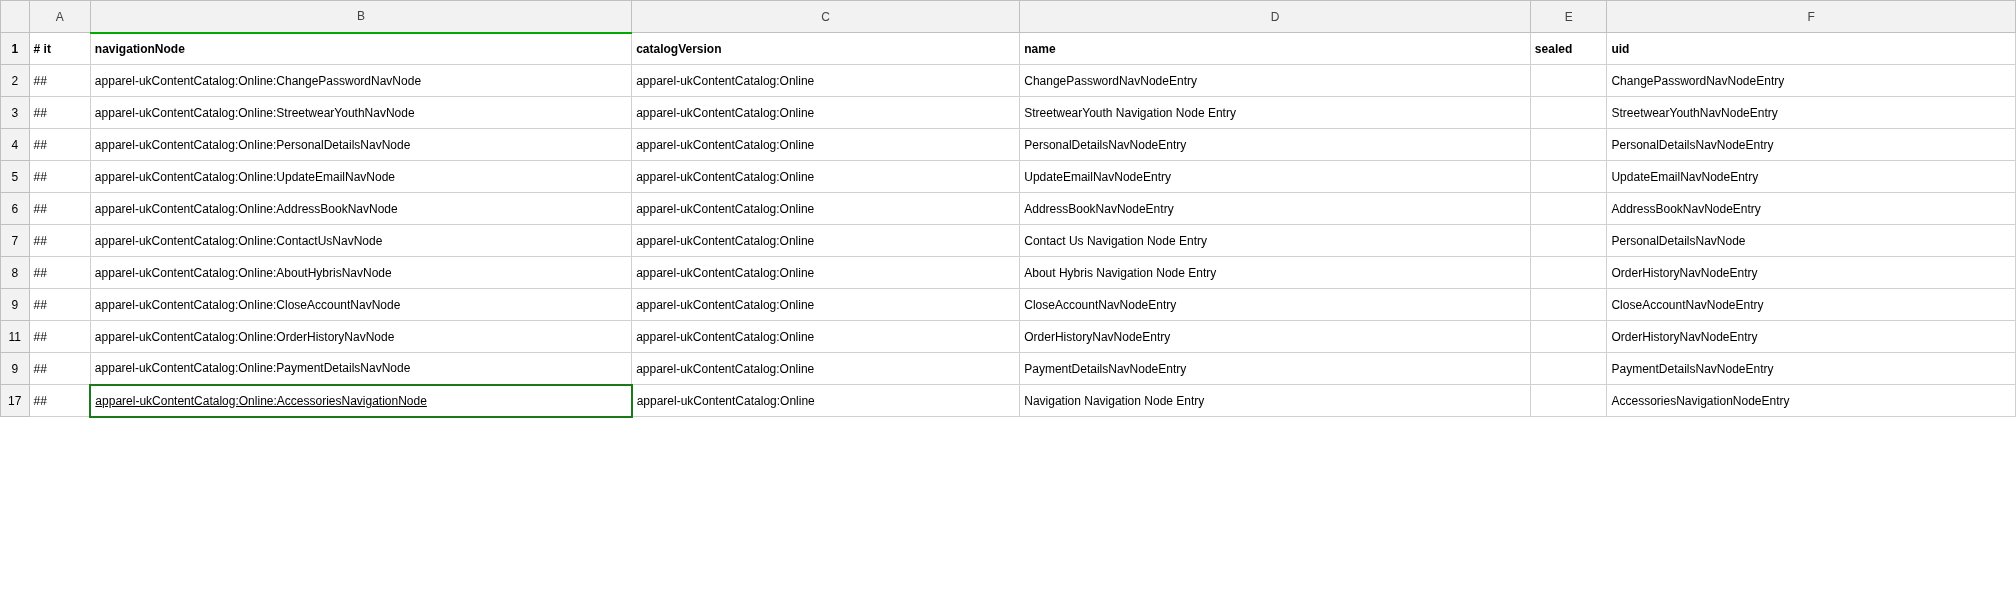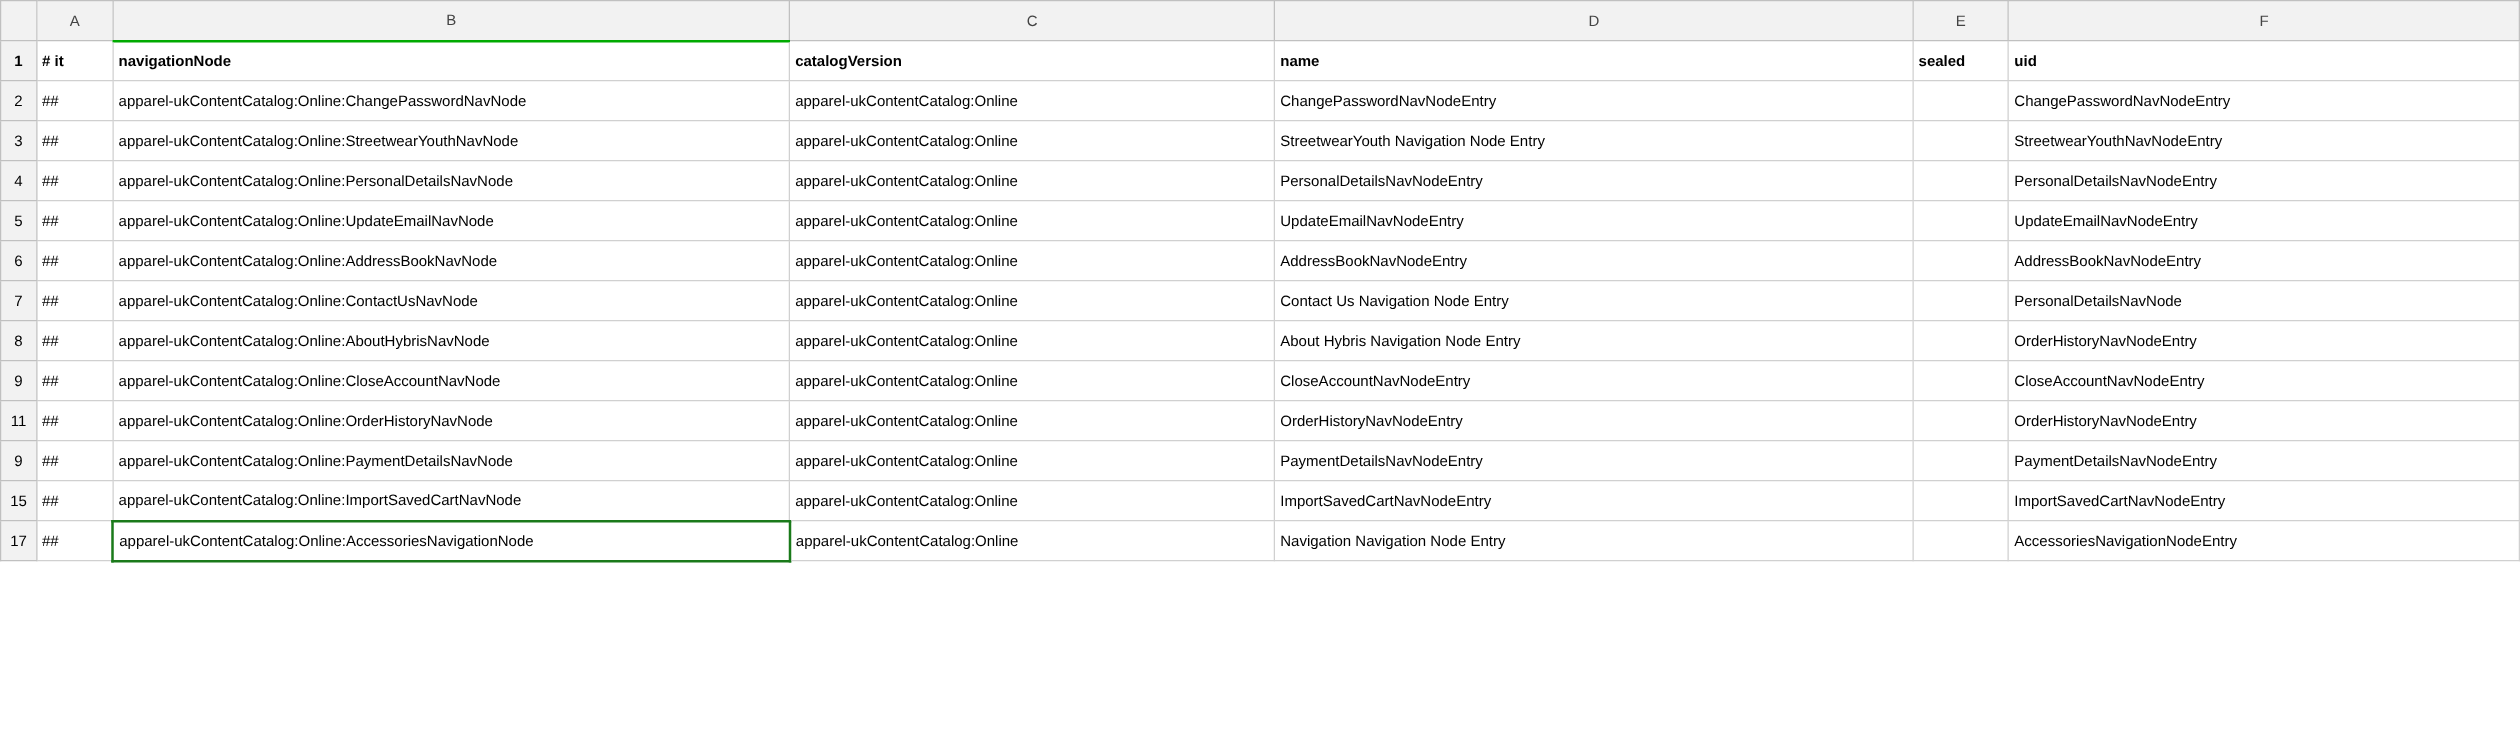--- a/index.html
+++ b/index.html
@@ -235,33 +235,24 @@
         </tr>
         <tr class="data-row">
           <td class="col-rownum row-num-cell">9</td>
           <td class="col-a">##</td>
           <td class="col-b">apparel-ukContentCatalog:Online:PaymentDetailsNavNode</td>
           <td class="col-c">apparel-ukContentCatalog:Online</td>
           <td class="col-d">PaymentDetailsNavNodeEntry</td>
           <td class="col-e"></td>
           <td class="col-f">PaymentDetailsNavNodeEntry</td>
         </tr>
-        <tr class="data-row">
-          <td class="col-rownum row-num-cell">15</td>
-          <td class="col-a">##</td>
-          <td class="col-b">apparel-ukContentCatalog:Online:ImportSavedCartNavNode</td>
-          <td class="col-c">apparel-ukContentCatalog:Online</td>
-          <td class="col-d">ImportSavedCartNavNodeEntry</td>
-          <td class="col-e"></td>
-          <td class="col-f">ImportSavedCartNavNodeEntry</td>
-        </tr>
         <tr class="data-row row-selected">
           <td class="col-rownum row-num-cell">17</td>
           <td class="col-a">##</td>
-          <td class="col-b" style="border: 2px solid rgb(26, 122, 26);">apparel-ukContentCatalog:Online:AccessoriesNavigationNode</td>
+          <td class="col-b" style="border: 2px solid rgb(26, 122, 26); text-decoration: underline;">apparel-ukContentCatalog:Online:AccessoriesNavigationNode</td>
           <td class="col-c">apparel-ukContentCatalog:Online</td>
           <td class="col-d">Navigation Navigation Node Entry</td>
           <td class="col-e"></td>
           <td class="col-f">AccessoriesNavigationNodeEntry</td>
         </tr>
       </tbody>
   </table>
 </div>
 
 </body></html>

